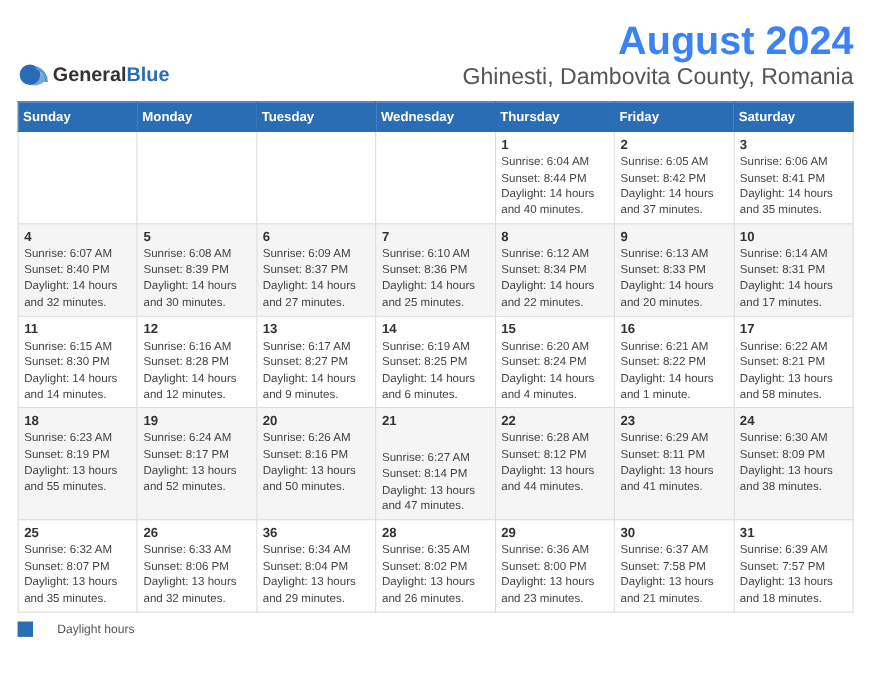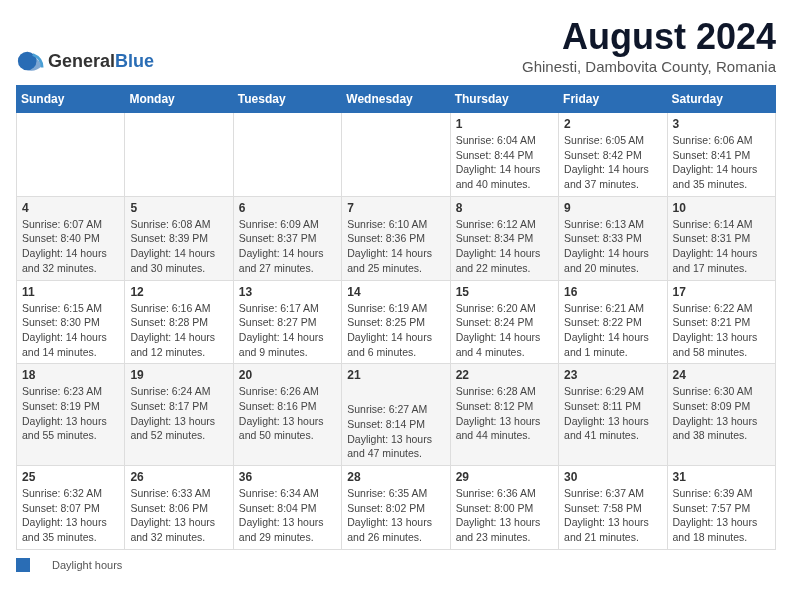--- a/index.html
+++ b/index.html
@@ -34,24 +34,24 @@
     .logo-icon {
       width: 28px;
       height: 28px;
     }
     .title-area {
       text-align: right;
     }
     .month-title {
       font-size: 36px;
       font-weight: bold;
-      color: #0f172a;
+      color: #3b82f6;
     }
     .location-title {
-      font-size: 15px;
+      font-size: 21px;
       color: #555;
     }
     .calendar-table {
       width: 100%;
       border-collapse: collapse;
       font-size: 11px;
     }
     .calendar-table th {
       background-color: #2a6db5;
       color: #fff;

